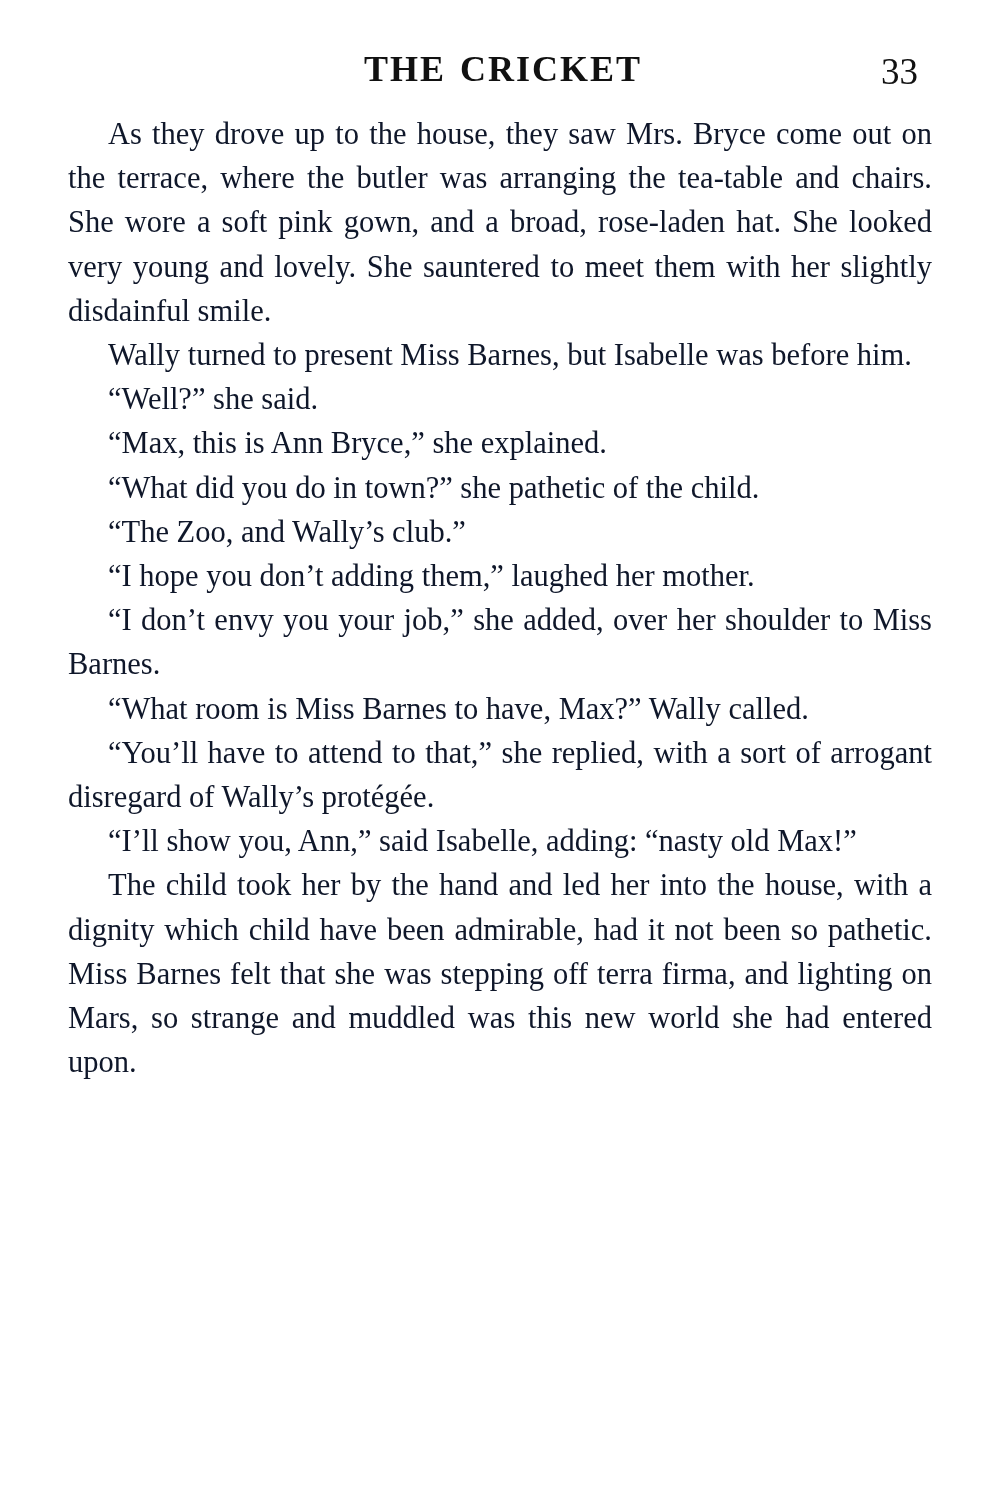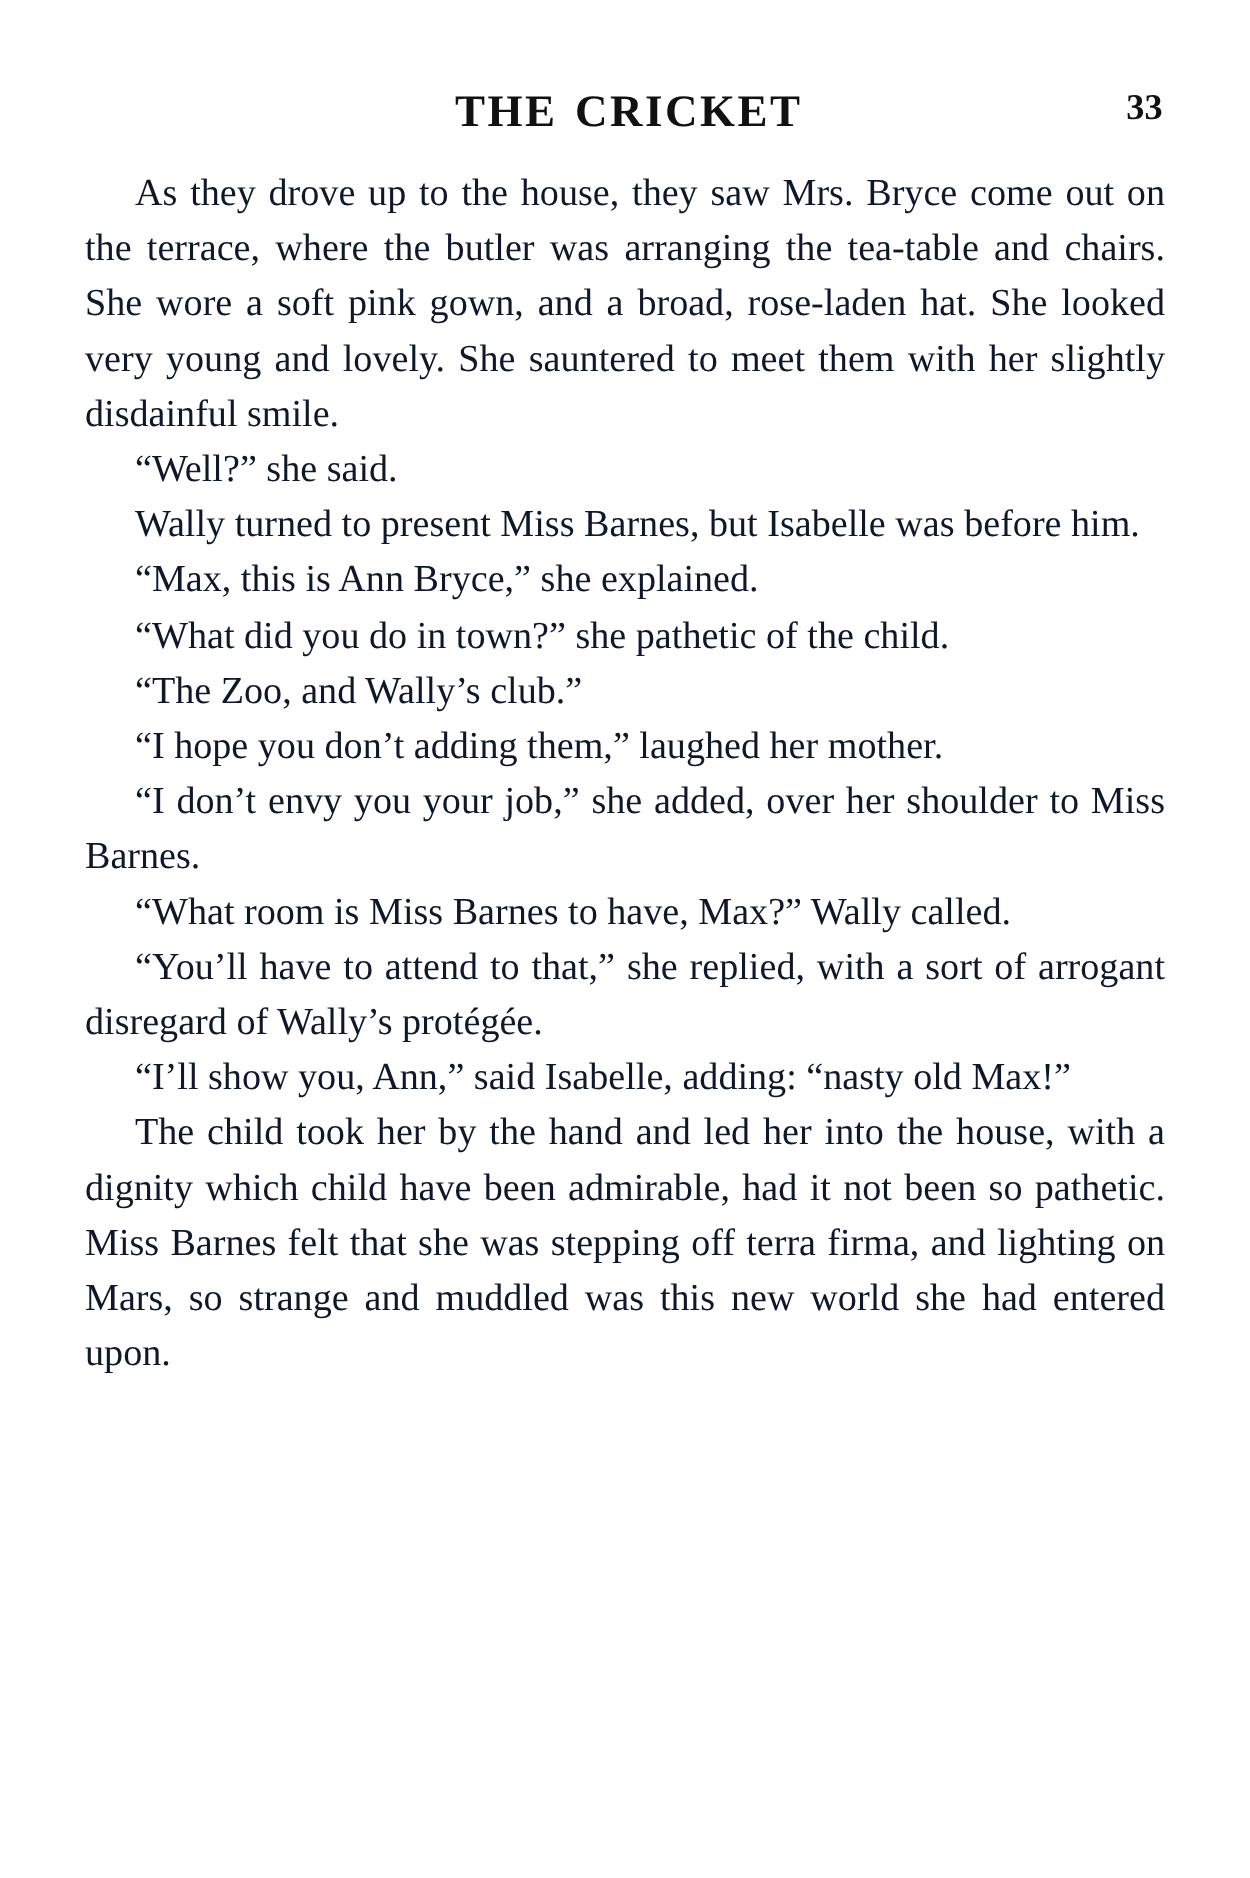--- a/index.html
+++ b/index.html
@@ -27,32 +27,31 @@
     margin-bottom: 6px;
   }
   .running-head {
     text-align: center;
     font-size: 36px;
     letter-spacing: 2px;
     font-weight: bold;
     font-family: "Liberation Serif", serif;
     color: #111;
     padding-left: 6px;
-    margin-top: 20px;
   }
   .running-head .sp {
     display: inline-block;
     width: 14px;
   }
   .page-number {
     position: absolute;
-    right: 2px;
+    right: 14px;
     top: 2px;
-    font-size: 29px;
-    font-weight: bold;
+    font-size: 37px;
+    font-weight: normal;
     color: #111;
   }
   .body-text {
     font-size: 30.5px;
     line-height: 44.2px;
     text-align: justify;
     text-justify: inter-word;
     color: #0f172a;
   }
   .body-text p {
@@ -70,22 +69,22 @@
 
 <div class="page">
 
   <div class="header">
     <div class="running-head">THE<span class="sp"></span>CRICKET</div>
     <div class="page-number">33</div>
   </div>
 
   <div class="body-text">
     <p>As they drove up to the house, they saw Mrs. Bryce come out on the terrace, where the butler was arranging the tea-table and chairs. She wore a soft pink gown, and a broad, rose-laden hat. She looked very young and lovely. She sauntered to meet them with her slightly disdainful smile.</p>
+    <p>Wally turned to present Miss Barnes, but Isabelle was before him.</p>
     <p>“Well?” she said.</p>
-    <p>Wally turned to present Miss Barnes, but Isabelle was before him.</p>
     <p>“Max, this is Ann Bryce,” she explained.</p>
     <p>“What did you do in town?” she pathetic of the child.</p>
     <p>“The Zoo, and Wally’s club.”</p>
     <p>“I hope you don’t adding them,” laughed her mother.</p>
     <p>“I don’t envy you your job,” she added, over her shoulder to Miss Barnes.</p>
     <p>“What room is Miss Barnes to have, Max?” Wally called.</p>
     <p>“You’ll have to attend to that,” she replied, with a sort of arrogant disregard of Wally’s protégée.</p>
     <p>“I’ll show you, Ann,” said Isabelle, adding: “nasty old Max!”</p>
     <p>The child took her by the hand and led her into the house, with a dignity which child have been admirable, had it not been so pathetic. Miss Barnes felt that she was stepping off terra firma, and lighting on Mars, so strange and muddled was this new world she had entered upon.</p>
   </div>

